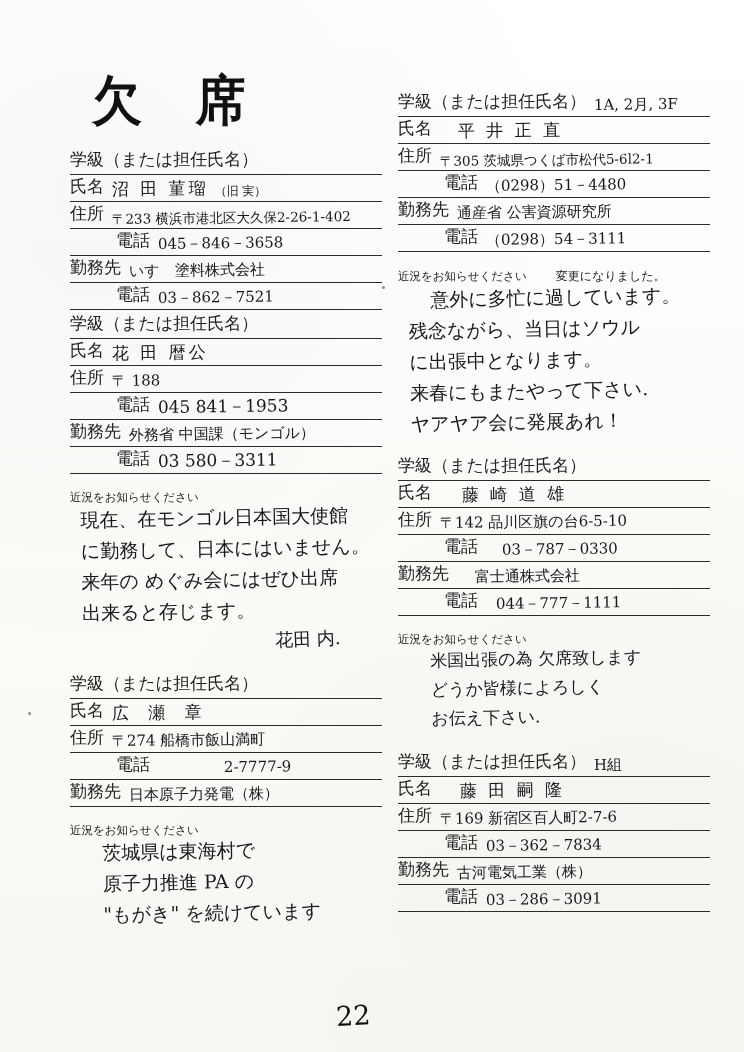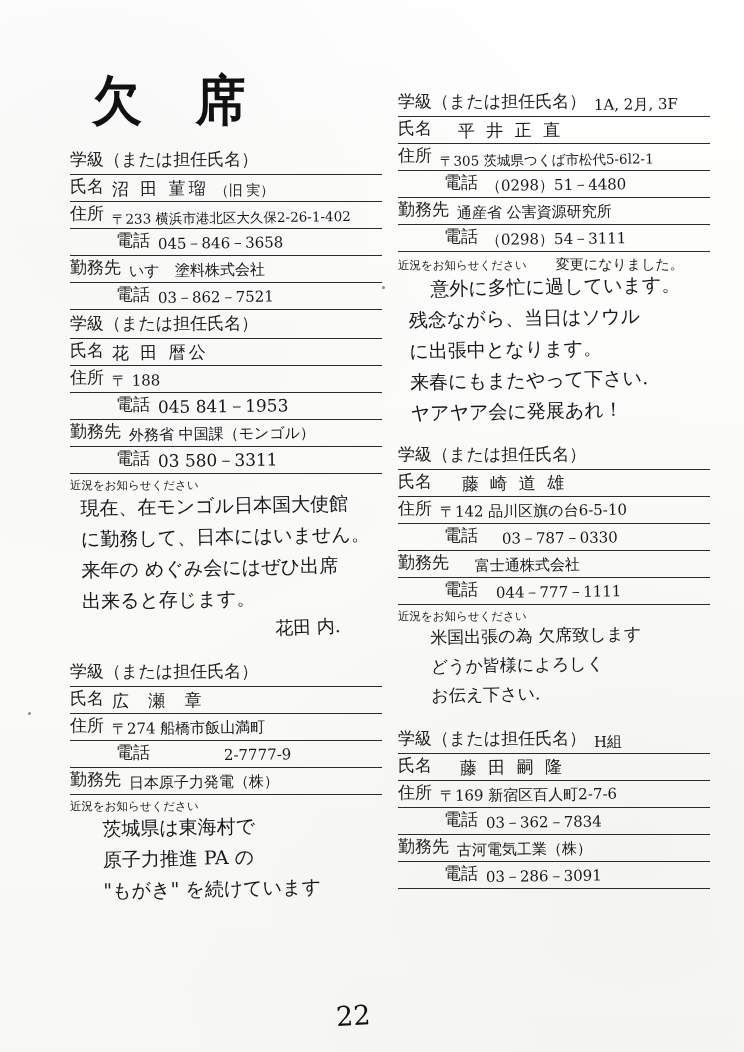--- a/index.html
+++ b/index.html
@@ -91,21 +91,21 @@
   }
   .hw.sm { font-size: 15px; }
   .hw.xs { font-size: 13.5px; }
   .hw.wide { letter-spacing: 3px; }
   .hw.wider { letter-spacing: 7px; }
 
   
   .note-head {
     font-size: 11.5px;
     color: #222;
-    margin-top: 4px;
+    margin-top: 16px;
   }
   .note-body {
     font-family: "DejaVu Serif", serif;
     font-size: 19px;
     line-height: 31px;
     color: #15181c;
     padding-left: 10px;
     transform: rotate(-1.1deg);
     transform-origin: left top;
   }
@@ -117,22 +117,22 @@
   .note-line.i1 { padding-left: 22px; }
   .sig {
     text-align: right;
     padding-right: 44px;
     font-family: "DejaVu Serif", serif;
     font-size: 18px;
     transform: rotate(-1deg);
   }
 
   .inline-small {
-    font-family: Liberation Serif, serif;
-    font-size: 14px;
+    font-family: Liberation Sans, sans-serif;
+    font-size: 12px;
     padding-left: 6px;
   }
 
   
   .pageno {
     position: absolute;
     left: 336px;
     top: 1000px;
     font-family: "DejaVu Serif", serif;
     font-size: 27px;

